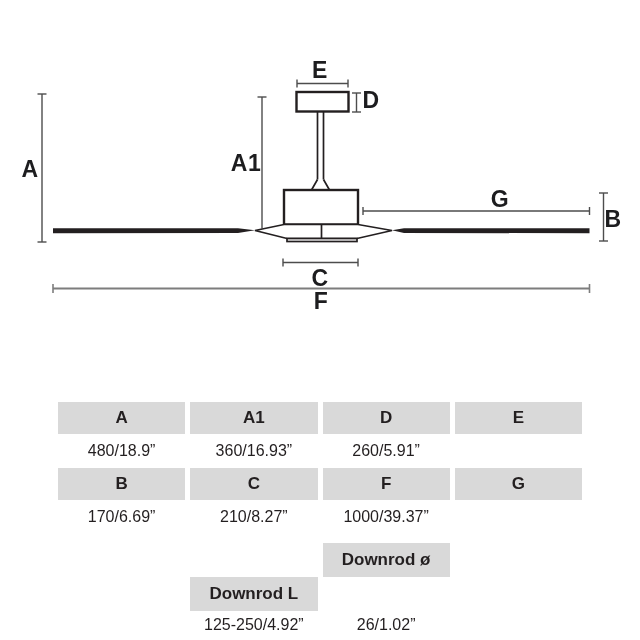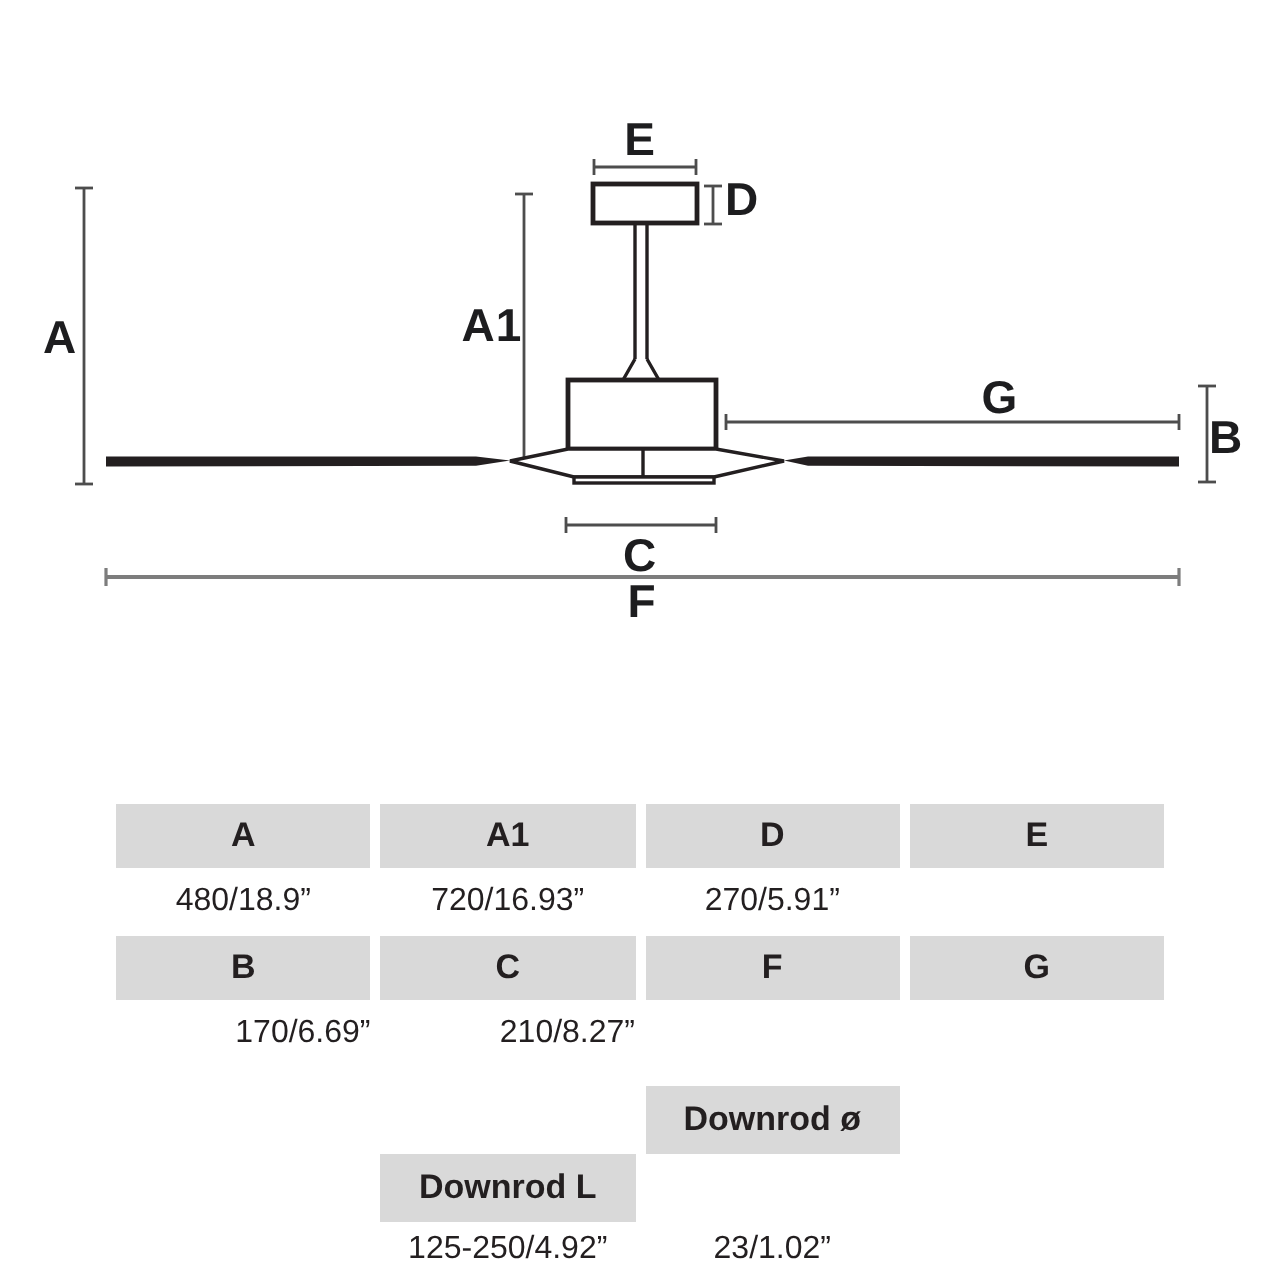--- a/index.html
+++ b/index.html
@@ -41,21 +41,21 @@
     font-size:17px;
   }
   .cell.td{
     background:transparent;
     font-weight:400;
     font-size:16px;
   }
   .row-h1{top:402px;} .row-h1 .cell{height:32px;line-height:32px;}
   .row-v1{top:434px;} .row-v1 .cell{height:52px;line-height:34px;}
   .row-h2{top:468px;} .row-h2 .cell{height:32px;line-height:32px;}
-  .row-v2{top:500px;} .row-v2 .cell{height:33px;line-height:33px;text-align:right;}
+  .row-v2{top:500px;} .row-v2 .cell{height:33px;line-height:33px;}
   .row-h3{top:543px;} .row-h3 .cell{height:34px;line-height:34px;}
   .row-v3{top:609px;} .row-v3 .cell{height:32px;line-height:32px;}
   .col2{grid-column:2;}
   .col3{grid-column:3;}
 </style>
 </head>
 <body>
 
 <div class="stage">
 
@@ -130,40 +130,41 @@
 
     <div class="spec-row row-h1">
       <div class="cell th">A</div>
       <div class="cell th">A1</div>
       <div class="cell th">D</div>
       <div class="cell th">E</div>
     </div>
 
     <div class="spec-row row-v1">
       <div class="cell td">480/18.9”</div>
-      <div class="cell td">720/16.93”</div>
-      <div class="cell td">270/5.91”</div>
+      <div class="cell td">360/16.93”</div>
+      <div class="cell td">260/5.91”</div>
     </div>
 
     <div class="spec-row row-h2">
       <div class="cell th">B</div>
       <div class="cell th">C</div>
       <div class="cell th">F</div>
       <div class="cell th">G</div>
     </div>
 
     <div class="spec-row row-v2">
       <div class="cell td">170/6.69”</div>
       <div class="cell td">210/8.27”</div>
+      <div class="cell td">1000/39.37”</div>
     </div>
 
     <div class="spec-row row-h3">
       <div class="cell th col3">Downrod ø</div>
       <div class="cell th col2">Downrod L</div>
     </div>
 
     <div class="spec-row row-v3">
       <div class="cell td col2">125-250/4.92”</div>
-      <div class="cell td col3">23/1.02”</div>
+      <div class="cell td col3">26/1.02”</div>
     </div>
 
   </div>
 </div>
 
 </body></html>

